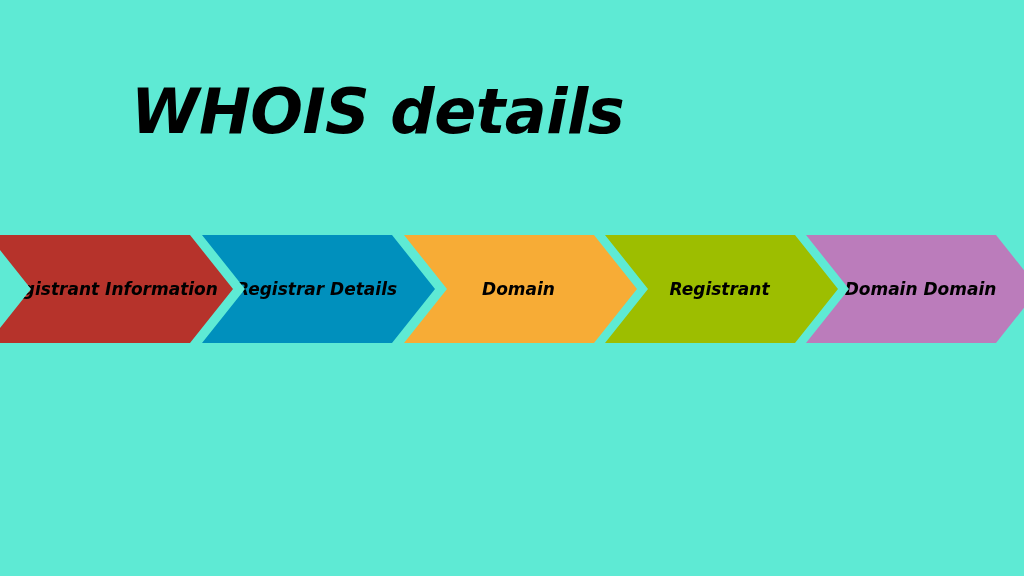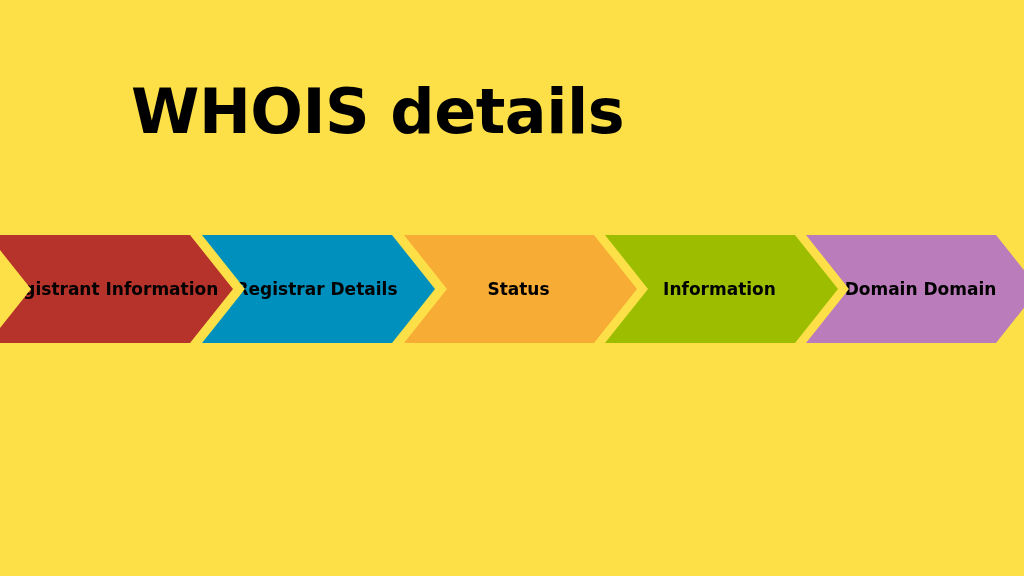--- a/index.html
+++ b/index.html
@@ -65,40 +65,40 @@
     white-space: nowrap;
     text-align: center;
     font-family: "DejaVu Sans", "Liberation Sans", sans-serif;
     padding-right: 14px;
     padding-left: 10px;
   }
 </style>
 </head>
 <body>
 
-<div id="slide" style="background: #fde047;">
+<div id="slide" style="background: #5eead4; font-style: italic;">
 
   <div id="slide-title" style="color: rgb(0, 0, 0);">WHOIS details</div>
 
   <div id="process-band">
 
     <div class="chevron" style="left: -12px; width: 245px; background: rgb(182, 51, 43);">
       <span class="chevron-label" style="color: rgb(0, 0, 0);">Registrant Information</span>
     </div>
 
     <div class="chevron" style="left: 202px; width: 233px; background: rgb(0, 144, 189);">
       <span class="chevron-label" style="color: rgb(0, 0, 0);">Registrar Details</span>
     </div>
 
     <div class="chevron" style="left: 404px; width: 233px; background: rgb(247, 172, 54);">
-      <span class="chevron-label" style="color: rgb(0, 0, 0);">Status</span>
+      <span class="chevron-label" style="color: rgb(0, 0, 0);">Domain</span>
     </div>
 
     <div class="chevron" style="left: 605px; width: 233px; background: rgb(157, 190, 0);">
-      <span class="chevron-label" style="color: rgb(0, 0, 0);">Information</span>
+      <span class="chevron-label" style="color: rgb(0, 0, 0);">Registrant</span>
     </div>
 
     <div class="chevron" style="left: 806px; width: 233px; background: rgb(187, 124, 187);">
       <span class="chevron-label" style="color: rgb(0, 0, 0);">Domain Domain</span>
     </div>
 
   </div>
 </div>
 
 </body></html>

